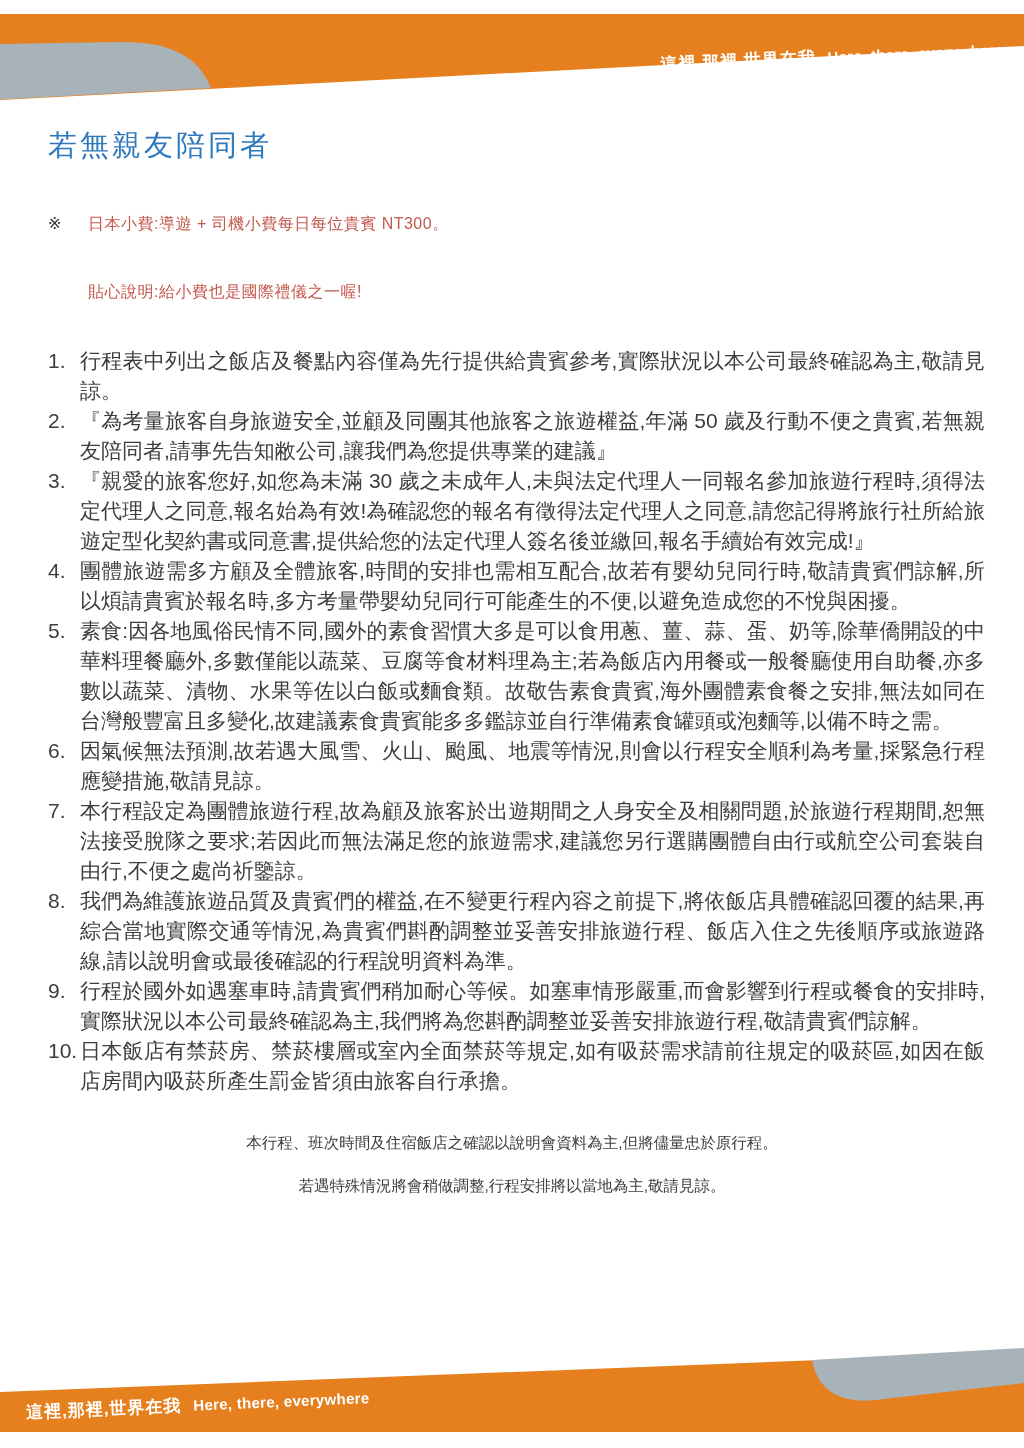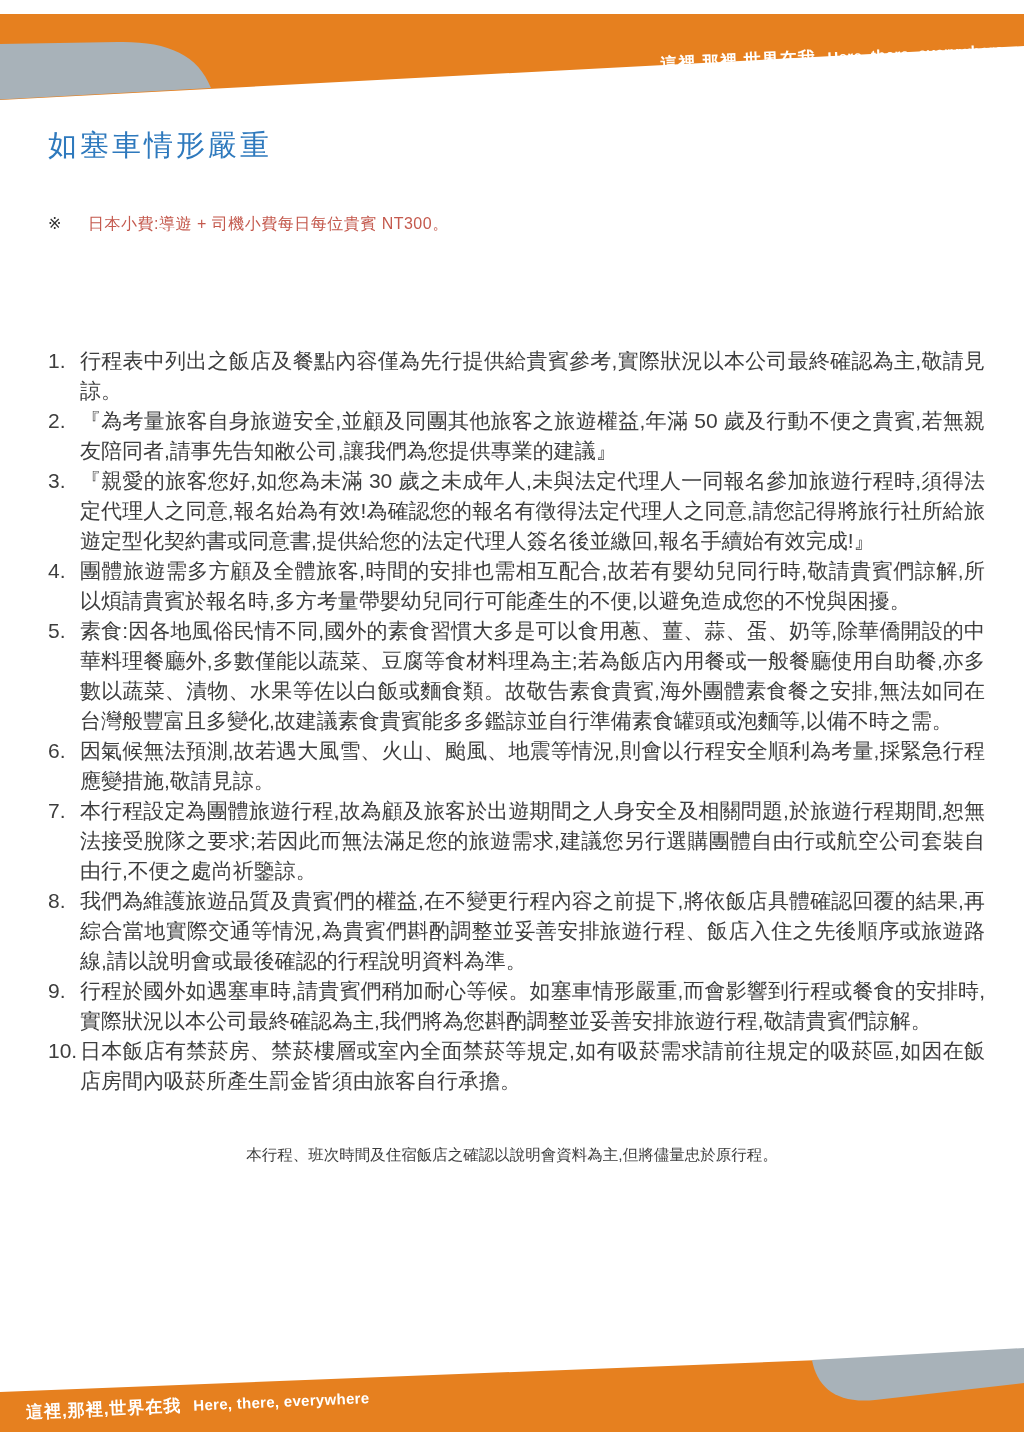--- a/index.html
+++ b/index.html
@@ -72,61 +72,63 @@
     position:absolute;left:0;top:0;
     width:26px;text-align:left;
   }
   
   .closing{
     position:absolute;top:1128px;left:0;right:0;
     text-align:center;
     font-size:15.5px;line-height:22px;
     color:var(--body-text,#3d3d3d);
   }
-  .closing p{margin:16px;}
+  .closing p{margin:4px;}
   .closing p.n0{margin-bottom:21px;}
   .closing p.n1{margin-bottom:6px;}
 </style>
 </head>
 <body>
 
 <div class="page">
 
   <div>
     <svg class="banner-svg top" width="1024" height="110" viewBox="0 0 1024 110" aria-hidden="true">
       <path class="orange-shape" d="M0,14 L1024,14 L1024,46 L0,100 Z"></path>
       <path class="gray-shape" d="M0,44 L118,42 C166,41 198,54 211,88 L0,99.5 Z"></path>
     </svg>
     <div class="brand brand-header">
       <span class="brand-zh">這裡,那裡,世界在我</span><span class="brand-en">Here, there, everywhere</span>
     </div>
   </div>
 
-  <h1 class="page-title">如塞車情形嚴重</h1>
+  <h1 class="page-title">若無親友陪同者</h1>
 
   <div class="tip-row">
     <span class="tip-marker">※</span>
     <span class="tip-text">日本小費:導遊 + 司機小費每日每位貴賓 NT300。</span>
   </div>
+  <div class="tip-note">貼心說明:給小費也是國際禮儀之一喔!</div>
 
   <ol class="notices">
     <li>行程表中列出之飯店及餐點內容僅為先行提供給貴賓參考,實際狀況以本公司最終確認為主,敬請見諒。</li>
     <li>『為考量旅客自身旅遊安全,並顧及同團其他旅客之旅遊權益,年滿 50 歲及行動不便之貴賓,若無親友陪同者,請事先告知敝公司,讓我們為您提供專業的建議』</li>
     <li>『親愛的旅客您好,如您為未滿 30 歲之未成年人,未與法定代理人一同報名參加旅遊行程時,須得法定代理人之同意,報名始為有效!為確認您的報名有徵得法定代理人之同意,請您記得將旅行社所給旅遊定型化契約書或同意書,提供給您的法定代理人簽名後並繳回,報名手續始有效完成!』</li>
     <li>團體旅遊需多方顧及全體旅客,時間的安排也需相互配合,故若有嬰幼兒同行時,敬請貴賓們諒解,所以煩請貴賓於報名時,多方考量帶嬰幼兒同行可能產生的不便,以避免造成您的不悅與困擾。</li>
     <li>素食:因各地風俗民情不同,國外的素食習慣大多是可以食用蔥、薑、蒜、蛋、奶等,除華僑開設的中華料理餐廳外,多數僅能以蔬菜、豆腐等食材料理為主;若為飯店內用餐或一般餐廳使用自助餐,亦多數以蔬菜、漬物、水果等佐以白飯或麵食類。故敬告素食貴賓,海外團體素食餐之安排,無法如同在台灣般豐富且多變化,故建議素食貴賓能多多鑑諒並自行準備素食罐頭或泡麵等,以備不時之需。</li>
     <li>因氣候無法預測,故若遇大風雪、火山、颱風、地震等情況,則會以行程安全順利為考量,採緊急行程應變措施,敬請見諒。</li>
     <li>本行程設定為團體旅遊行程,故為顧及旅客於出遊期間之人身安全及相關問題,於旅遊行程期間,恕無法接受脫隊之要求;若因此而無法滿足您的旅遊需求,建議您另行選購團體自由行或航空公司套裝自由行,不便之處尚祈鑒諒。</li>
     <li>我們為維護旅遊品質及貴賓們的權益,在不變更行程內容之前提下,將依飯店具體確認回覆的結果,再綜合當地實際交通等情況,為貴賓們斟酌調整並妥善安排旅遊行程、飯店入住之先後順序或旅遊路線,請以說明會或最後確認的行程說明資料為準。</li>
     <li>行程於國外如遇塞車時,請貴賓們稍加耐心等候。如塞車情形嚴重,而會影響到行程或餐食的安排時,實際狀況以本公司最終確認為主,我們將為您斟酌調整並妥善安排旅遊行程,敬請貴賓們諒解。</li>
     <li>日本飯店有禁菸房、禁菸樓層或室內全面禁菸等規定,如有吸菸需求請前往規定的吸菸區,如因在飯店房間內吸菸所產生罰金皆須由旅客自行承擔。</li>
   </ol>
 
   <div class="closing">
     <p class="n0">本行程、班次時間及住宿飯店之確認以說明會資料為主,但將儘量忠於原行程。</p>
+    <p class="n1">若遇特殊情況將會稍做調整,行程安排將以當地為主,敬請見諒。</p>
   </div>
 
   <div>
     <svg class="banner-svg bottom" width="1024" height="118" viewBox="0 0 1024 118" aria-hidden="true">
       <path class="orange-shape" d="M0,62 L1024,22 L1024,102 L0,102 Z"></path>
       <path class="gray-shape" d="M812,30 L1024,18 L1024,53 L875,70 C836,74 817,57 812,30 Z"></path>
     </svg>
     <div class="brand brand-footer">
       <span class="brand-zh">這裡,那裡,世界在我</span><span class="brand-en">Here, there, everywhere</span>
     </div>

